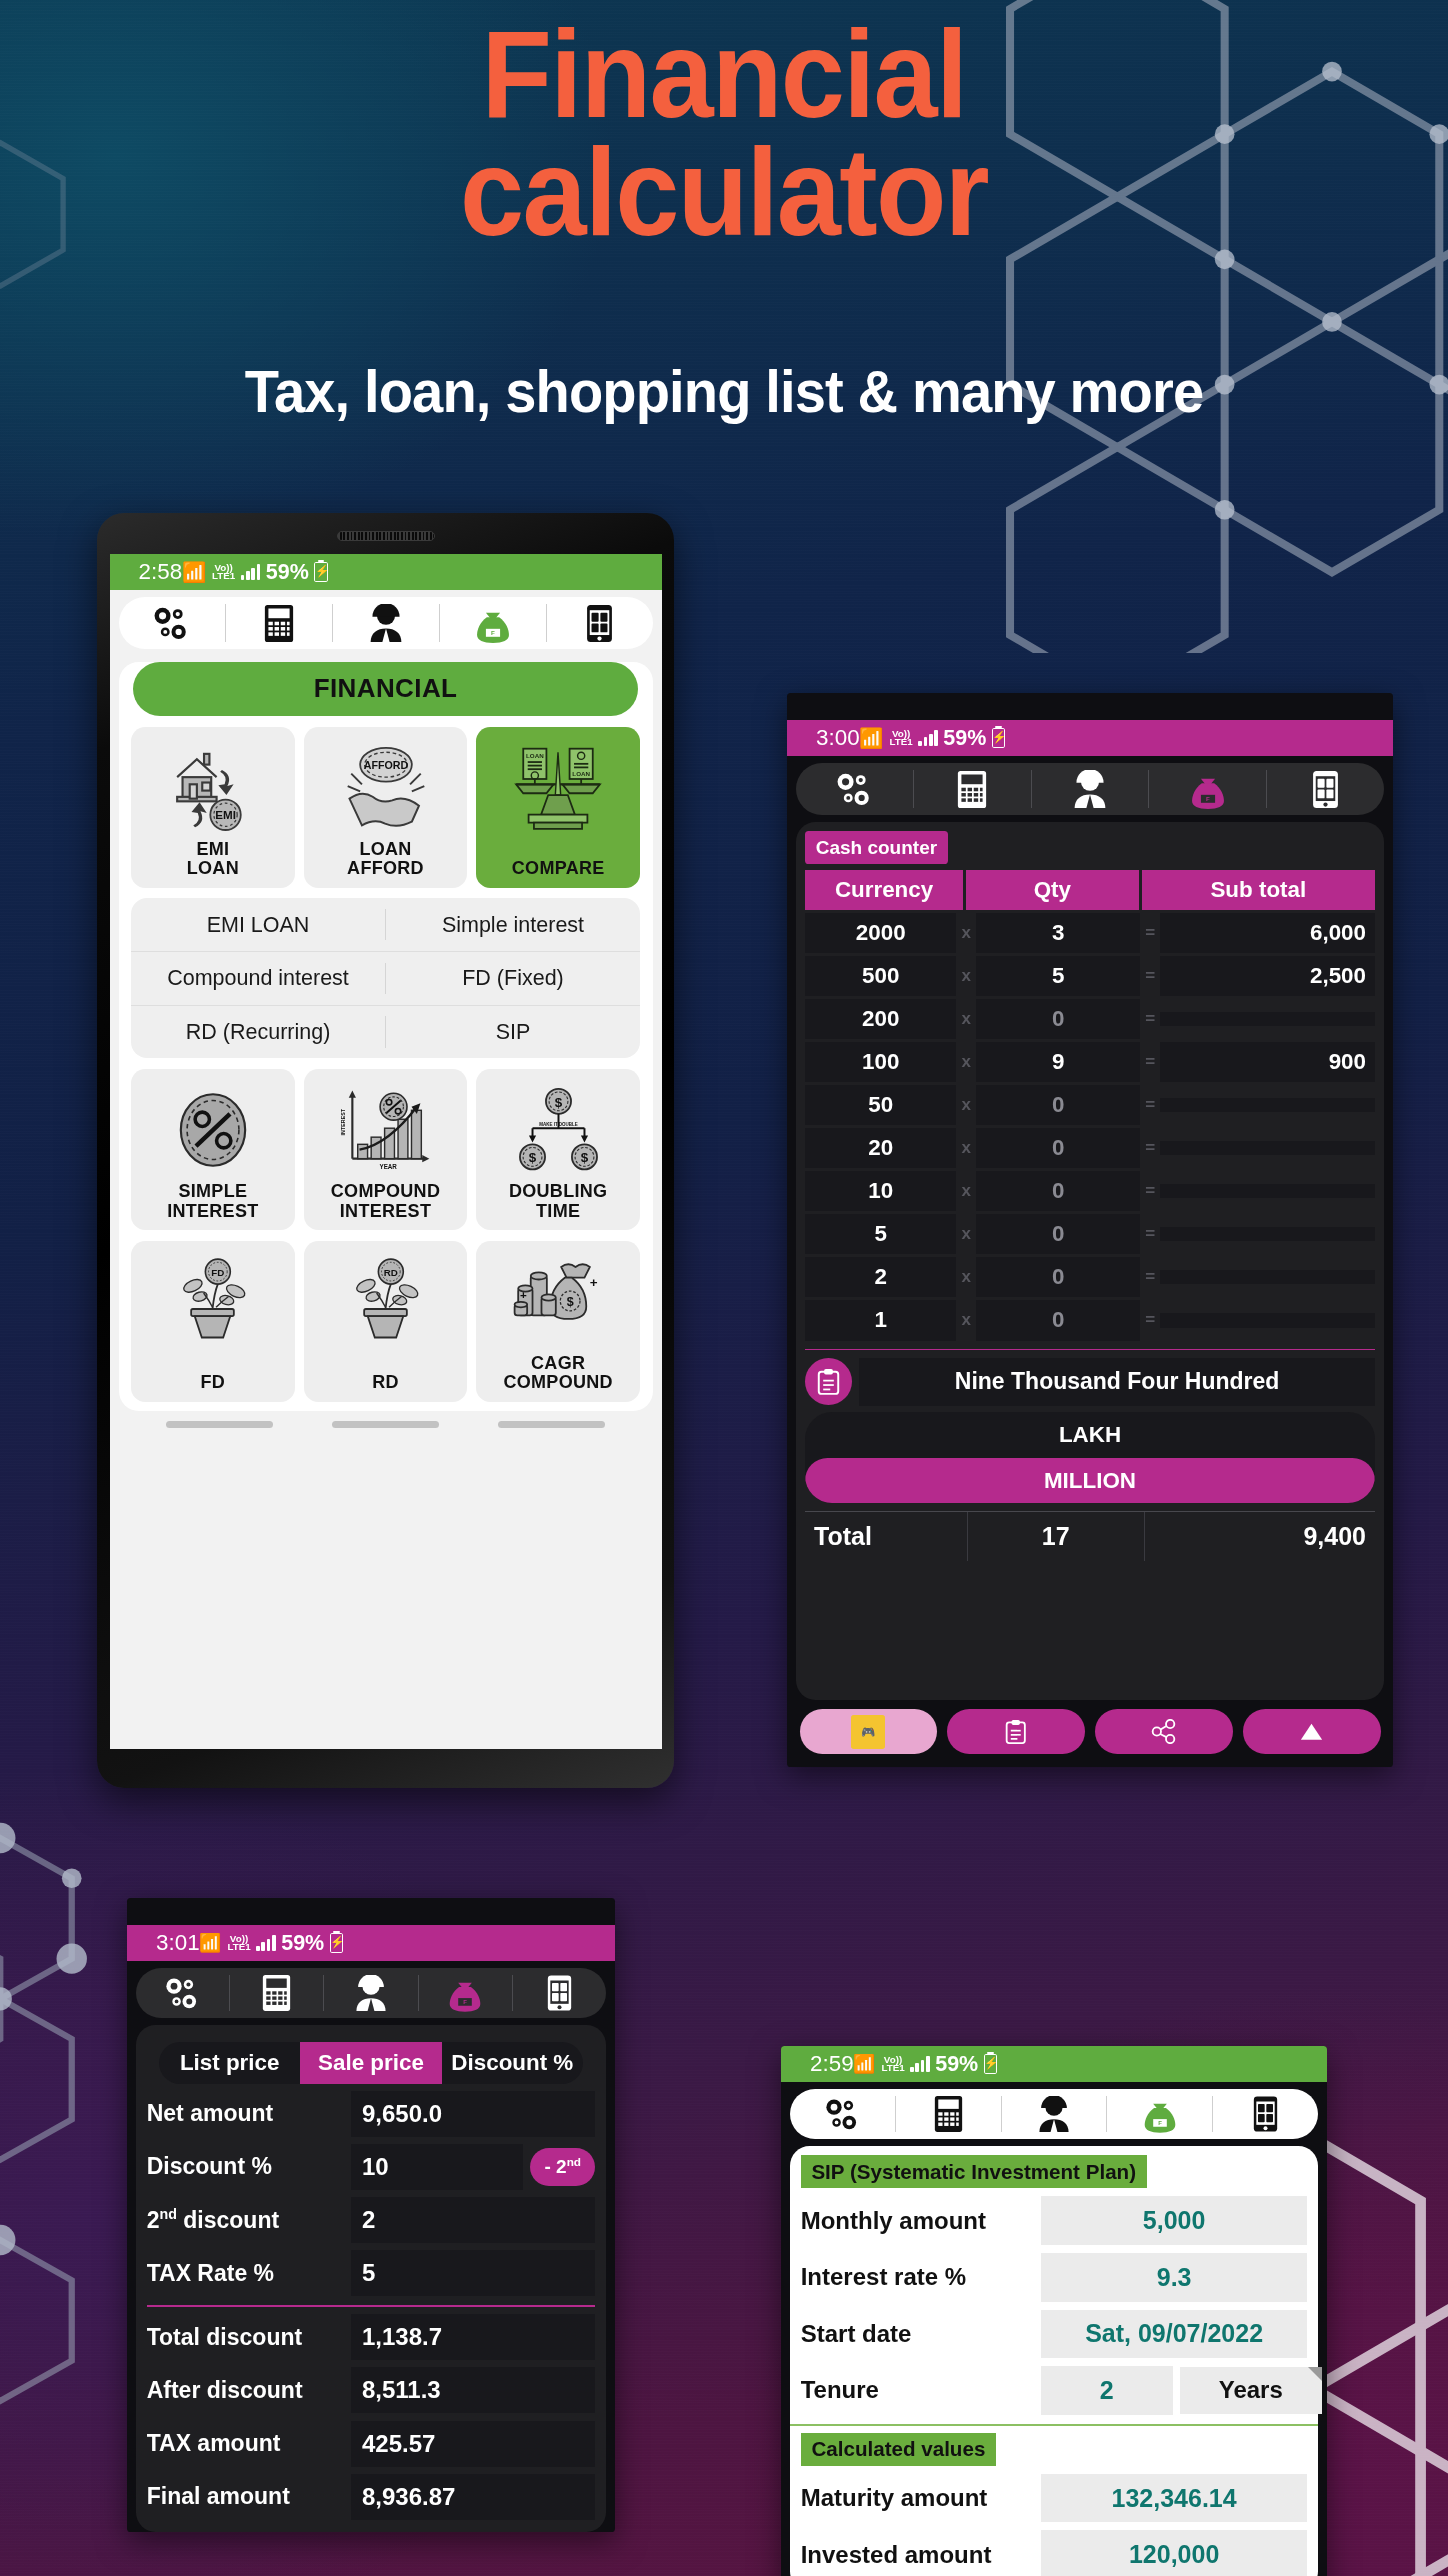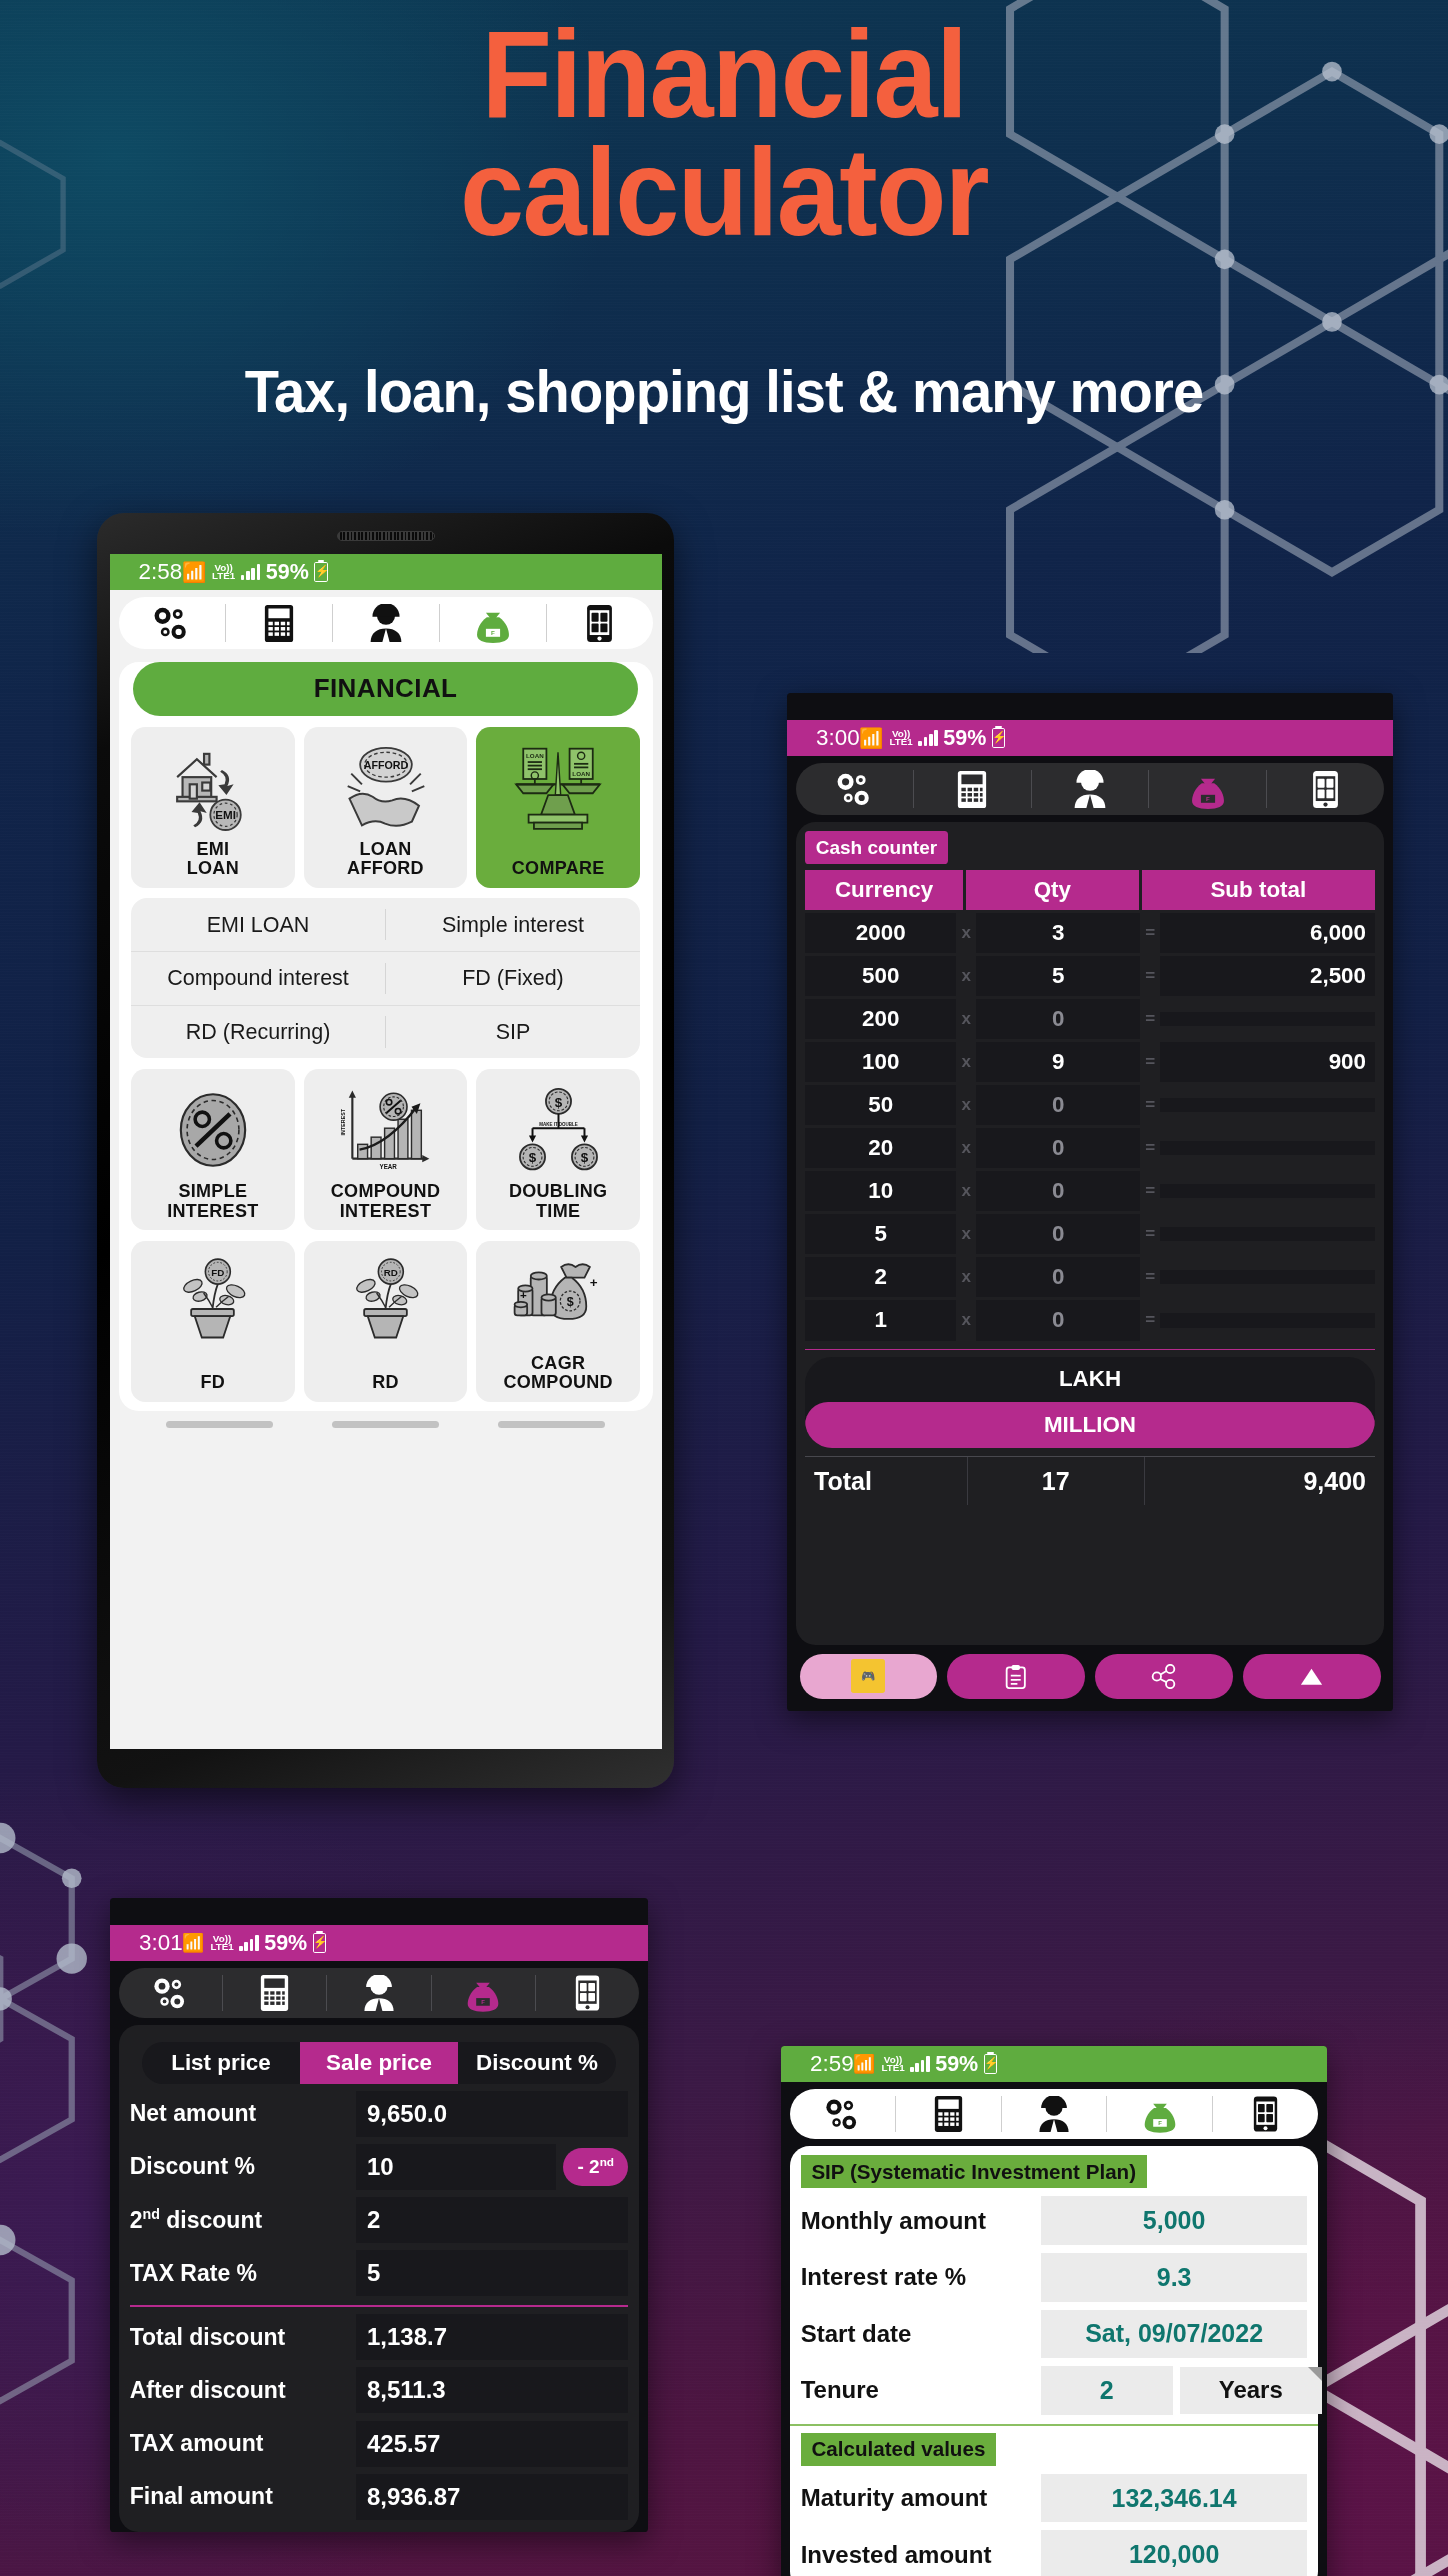--- a/index.html
+++ b/index.html
@@ -759,20 +759,34 @@
           <div class="cur">1</div>
           <div class="op">x</div>
           <div class="qty zero">0</div>
           <div class="op">=</div>
           <div class="sub"></div>
         </div>
       </div>
 
     <div class="cc-divider"></div>
 
+    <div class="words-row">
+      <div class="clip-btn">
+        <svg width="23" height="27" viewBox="0 0 26 30">
+            <rect x="2" y="4" width="22" height="25" rx="3" fill="none" stroke="#fff" stroke-width="2.2"></rect>
+            <rect x="8" y="1" width="10" height="6" rx="2" fill="#fff"></rect>
+            <g stroke="#fff" stroke-width="2">
+              <line x1="7" y1="14" x2="19" y2="14"></line>
+              <line x1="7" y1="19" x2="19" y2="19"></line>
+              <line x1="7" y1="24" x2="15" y2="24"></line>
+            </g>
+          </svg>
+      </div>
+      <div class="words-box">Nine Thousand Four Hundred</div>
+    </div>
 
     <div class="seg">
       <div>LAKH</div>
       <div class="on">MILLION</div>
     </div>
 
     <div class="tot-row">
       <div class="t1">Total</div>
       <div class="t2">17</div>
       <div class="t3">9,400</div>
@@ -810,21 +824,21 @@
         </svg>
     </div>
     <div class="bb">
       <svg width="23" height="21.5" viewBox="0 0 26 24">
           <polygon points="13,3 25,21 1,21" fill="#fff"></polygon>
         </svg>
     </div>
   </div>
 </div>
 
-<div class="flatphone" style="left:110px; top:1898px; width:538px;">
+<div class="flatphone" style="left:127px; top:1898px; width:488px;">
   <div class="statusbar magenta">
     <span>3:01</span>
     <span class="sb-right">
       <span style="font-size:18px;">📶</span>
       <span class="mini"><span>Vo))</span><br><span>LTE1</span></span>
       <span class="sig">
           <i></i>
           <i></i>
           <i></i>
           <i></i>

